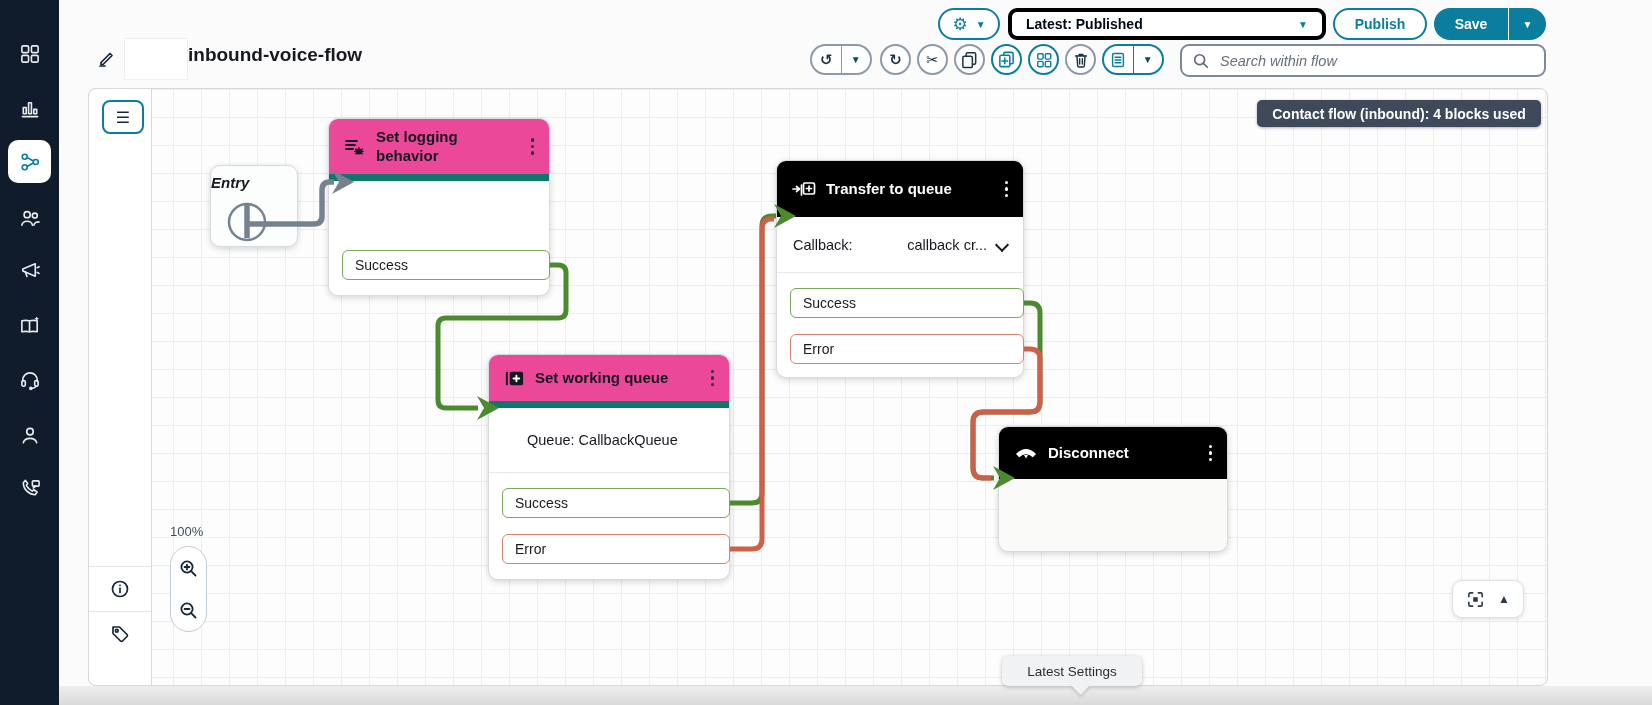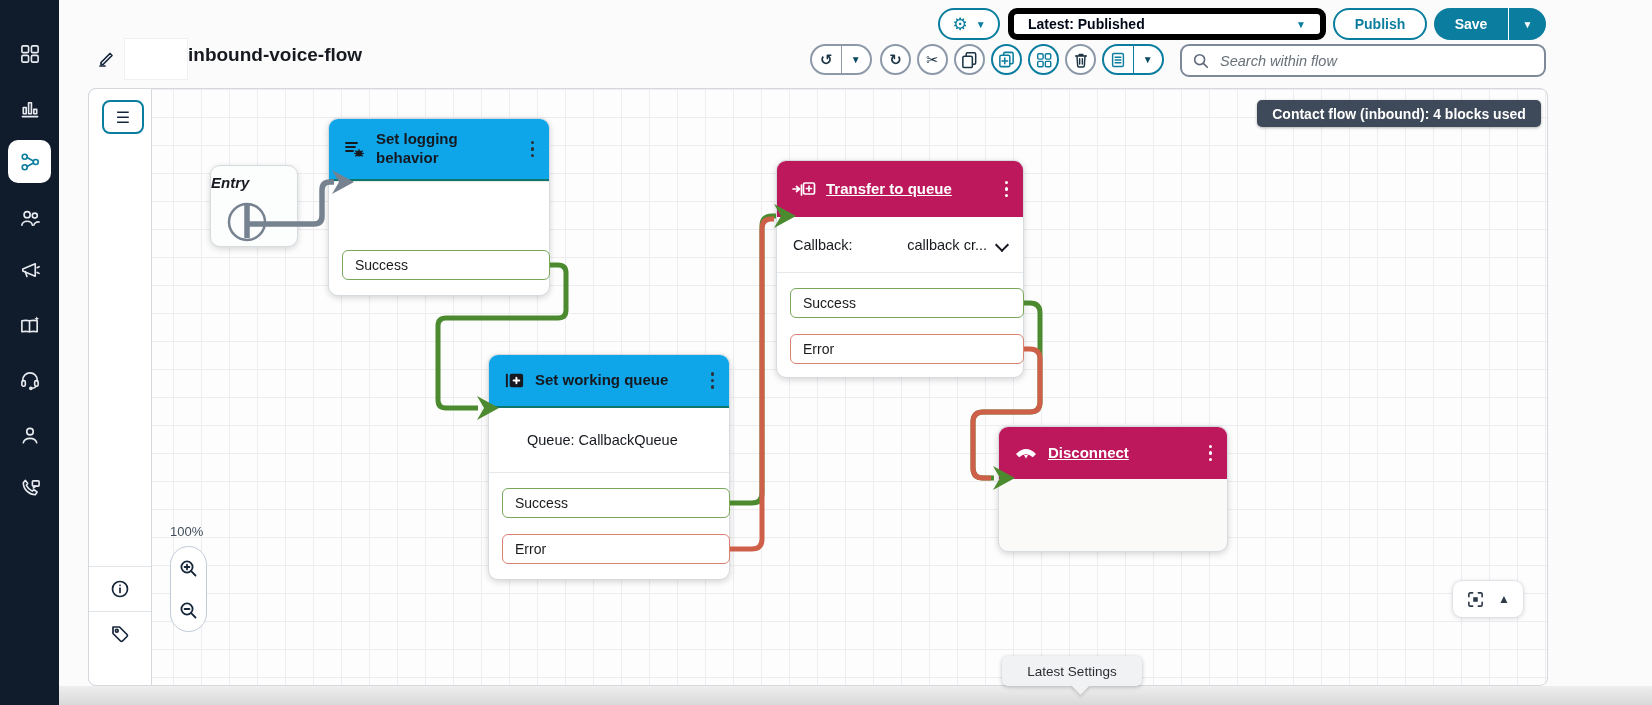--- a/index.html
+++ b/index.html
@@ -16,21 +16,21 @@
   .side-item.active svg{stroke:#0b7d9e;}
 
   
   #chrome{left:59px;top:0;width:1593px;height:88px;background:#fbfbfc;z-index:40;}
   #redaction{left:65px;top:38px;width:62px;height:40px;background:#ffffff;border:1px solid #f0f0f1;}
   #flow-title{left:129px;top:44px;font-size:19px;font-weight:700;color:#16191f;}
   .pill{display:flex;align-items:center;justify-content:center;background:#fff;border:2px solid #8d99a8;border-radius:17px;box-sizing:border-box;cursor:pointer;}
   .pill.blue{border-color:#0b7d9e;}
   .caret{font-size:10px;color:#0b4a63;}
   .caret.blue{color:#0b7d9e;}
-  #version-select{left:949px;top:8px;width:318px;height:32px;border:6px solid #000000;border-radius:9px;background:#fff;display:flex;align-items:center;justify-content:space-between;padding:0 14px;box-sizing:border-box;font-size:14px;font-weight:700;color:#000716;cursor:pointer;}
+  #version-select{left:949px;top:8px;width:318px;height:32px;border:4px solid #000000;border-radius:9px;background:#fff;display:flex;align-items:center;justify-content:space-between;padding:0 14px;box-sizing:border-box;font-size:14px;font-weight:700;color:#000716;cursor:pointer;}
   #publish-btn{left:1274px;top:8px;width:94px;height:32px;font-size:14px;font-weight:700;color:#0b7d9e;}
   #save-split{left:1375px;top:8px;width:112px;height:32px;border-radius:17px;background:#0b7d9e;display:flex;overflow:hidden;cursor:pointer;}
   #save-main{width:74px;display:flex;align-items:center;justify-content:center;color:#fff;font-size:14px;font-weight:700;border-right:1px solid #fff;}
   #save-caret{flex:1;display:flex;align-items:center;justify-content:center;color:#fff;font-size:10px;}
   #gear-split{left:879px;top:8px;width:62px;height:32px;gap:8px;}
   .gearglyph{font-size:17px;color:#0b7d9e;line-height:1;}
 
   .tb{position:absolute;top:44px;width:31px;height:31px;border:2px solid #8d99a8;border-radius:50%;background:#fff;box-sizing:border-box;display:flex;align-items:center;justify-content:center;cursor:pointer;}
   .tb.blue{border-color:#0b7d9e;}
   .tbpill{position:absolute;top:44px;height:31px;border:2px solid #8d99a8;border-radius:17px;background:#fff;box-sizing:border-box;display:flex;align-items:stretch;cursor:pointer;}
@@ -66,22 +66,22 @@
 
   #fit-control{left:1452px;top:580px;width:70px;height:36px;background:#fff;border:1px solid #dfe3e8;border-radius:10px;box-shadow:0 1px 4px rgba(0,0,0,.12);display:flex;align-items:center;justify-content:space-evenly;z-index:8;}
   #fit-control svg{stroke:#2c3a4a;fill:none;stroke-width:1.7;stroke-linecap:round;cursor:pointer;}
   #fit-tri{font-size:12px;color:#2c3a4a;cursor:pointer;line-height:1;}
 
   #tooltip{left:1002px;top:656px;width:140px;height:30px;background:#f1f2f3;border-radius:6px;box-shadow:0 1px 4px rgba(0,0,0,.25);display:flex;align-items:center;justify-content:center;font-size:13.5px;color:#2a2e33;z-index:45;}
   #tooltip::after{content:"";position:absolute;left:72px;bottom:-6px;width:13px;height:13px;background:#f1f2f3;transform:rotate(45deg);box-shadow:2px 2px 3px rgba(0,0,0,.12);}
 
   
   .block{position:absolute;background:#fff;border:1px solid #d6dbdf;border-radius:10px;box-shadow:0 2px 6px rgba(0,0,0,.16);box-sizing:border-box;z-index:20;}
-  .bheader{display:flex;align-items:center;gap:10px;padding:0 10px 0 15px;background:#0ea5e9;border-bottom:2px solid #0f766e;border-radius:9px 9px 0 0;box-sizing:border-box;}
-  .bheader.dark{background:#be185d;border-bottom:none;color:#fff;text-decoration:underline;}
+  .bheader{display:flex;align-items:center;gap:10px;padding:0 10px 0 15px;background:#ec4899;border-bottom:7px solid #0f766e;border-radius:9px 9px 0 0;box-sizing:border-box;}
+  .bheader.dark{background:#000000;border-bottom:none;color:#fff;}
   .btitle{flex:1;font-size:15px;font-weight:700;line-height:1.25;color:#16191f;}
   .bheader.dark .btitle{color:#fff;}
   .kebab{display:flex;flex-direction:column;gap:3px;padding:4px 5px;cursor:pointer;}
   .kebab i{width:3.5px;height:3.5px;border-radius:50%;background:#2b2f33;}
   .kebab.light i{background:#fff;}
   .bbody{padding:0 16px;display:flex;align-items:center;font-size:14.5px;color:#16191f;box-sizing:border-box;}
   .bdivider{height:1px;background:#e6e8ea;margin:0;}
   .port{position:absolute;height:30px;background:#fff;border:1.5px solid #7aa75a;border-radius:6px;box-sizing:border-box;display:flex;align-items:center;padding-left:12px;font-size:14px;color:#1b1b1b;cursor:pointer;z-index:21;}
   .port.error{border-color:#d9826f;}
   .chev{width:8px;height:8px;border-right:2px solid #16191f;border-bottom:2px solid #16191f;transform:rotate(45deg);margin-left:10px;cursor:pointer;}

